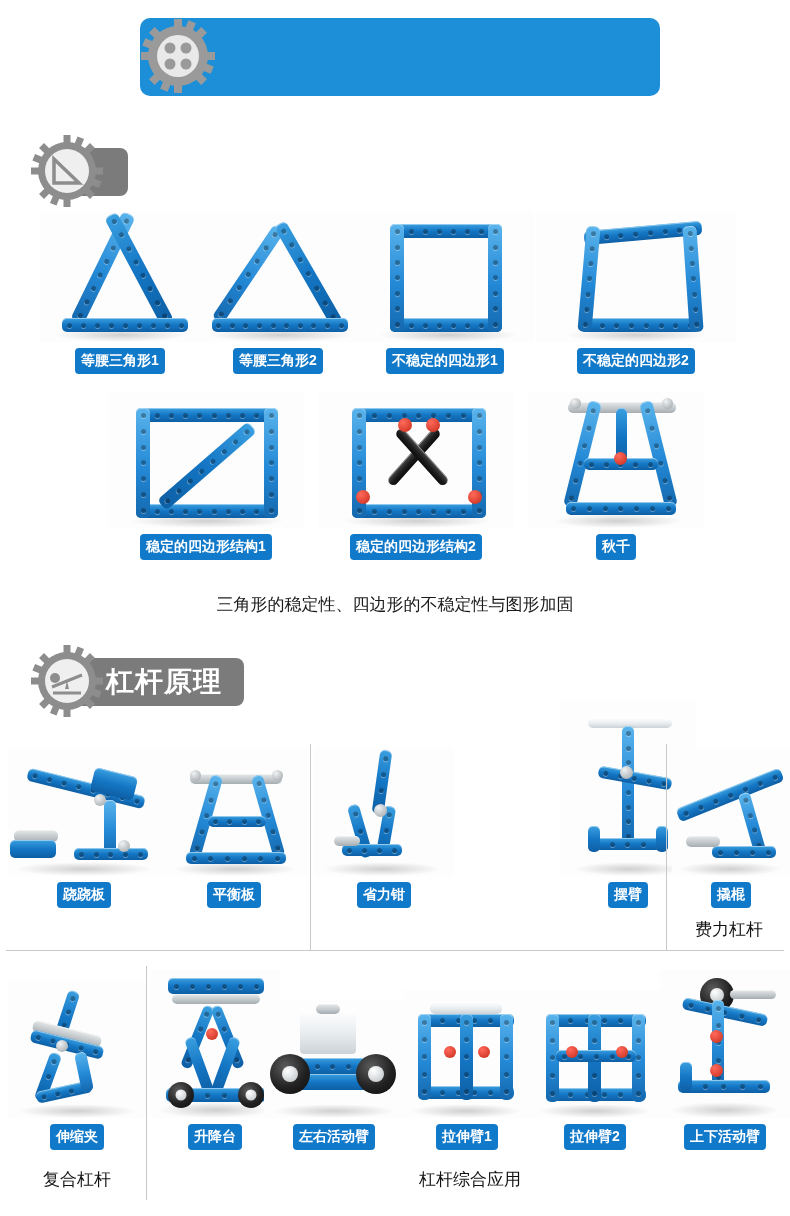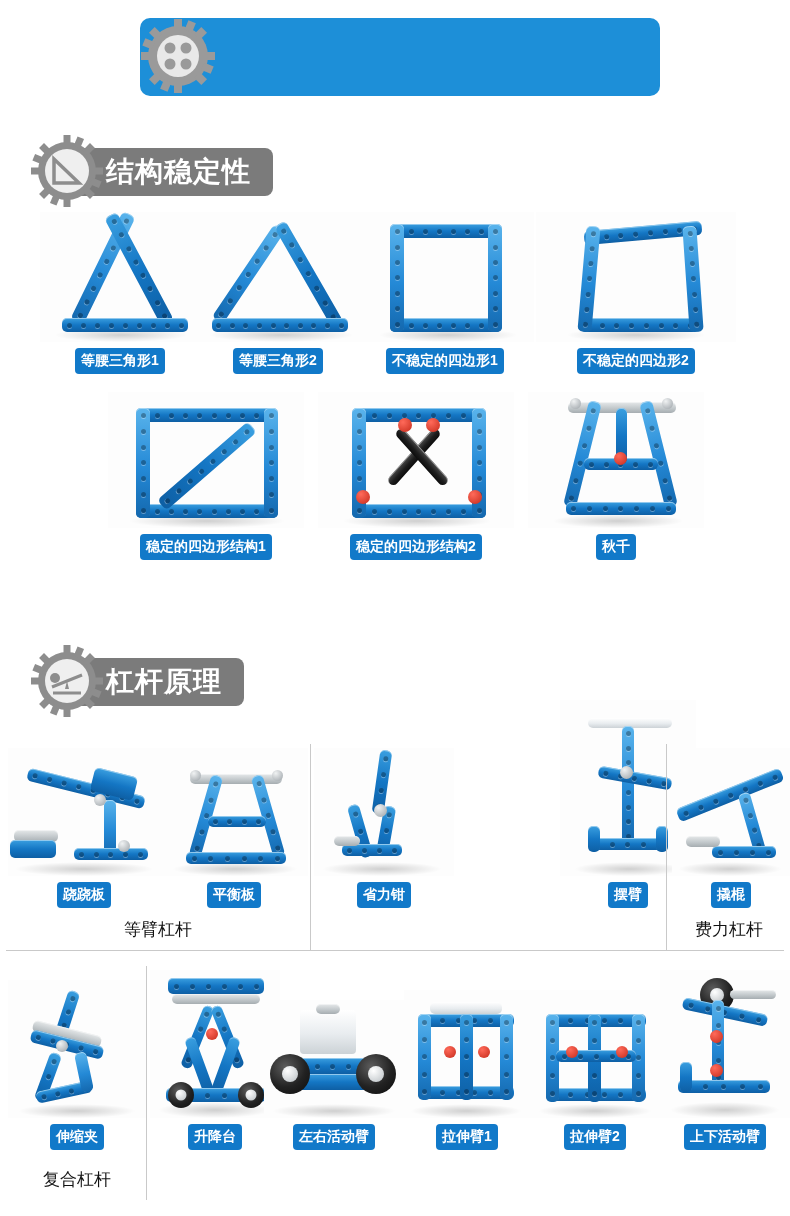--- a/index.html
+++ b/index.html
@@ -241,21 +241,20 @@
                 <rect x="-3.5" y="26" width="7" height="10" transform="rotate(22.5)"></rect>
                 <rect x="-36" y="-3.5" width="10" height="7" transform="rotate(22.5)"></rect>
                 <rect x="26" y="-3.5" width="10" height="7" transform="rotate(22.5)"></rect>
               </g>
             </g>
             <circle r="22" fill="#efefef"></circle>
             <path d="M -13 12 L -13 -12 L 12 12 Z" fill="none" stroke="#8d8d8d" stroke-width="3.5"></path>
           </g>
         </svg>
       </div>
-      <span class="section-label">结构稳定性</span>
     </div>
   </div>
 
   <div class="model" style="left:40px; top:212px; width:160px;">
     <div class="photo" style="height:130px;">
       <div class="shadow" style="left:14px; top:116px; width:134px; height:14px;"></div>
       <div class="beam light" style="left:56px; top:-4px; width:14px; height:120px; transform:rotate(26deg); transform-origin:50% 50%;">
         <div class="dotrow" style="flex-direction:column;">
             <i></i>
             <i></i>
@@ -620,20 +619,21 @@
           </div>
       </div>
       <div class="beam" style="left:88px; top:16px; width:11px; height:56px;"></div>
       <div class="pin" style="left:86px; top:60px; width:13px; height:13px;"></div>
       <div class="pin grey" style="left:42px; top:6px; width:11px; height:11px;"></div>
       <div class="pin grey" style="left:134px; top:6px; width:11px; height:11px;"></div>
     </div>
     <div class="cap">秋千</div>
   </div>
 
+  <div class="caption-note" style="top:593px;">三角形的稳定性、四边形的不稳定性与图形加固</div>
 
   <div class="section-head" style="left:48px; top:658px;align-items:center;">
     <div class="section-pill">
       <div class="section-icon">
         <svg viewBox="0 0 74 74" width="74" height="74">
           <g transform="translate(37,37)">
             <g fill="#8d8d8d">
               <circle r="29"></circle>
               <g>
                 <rect x="-3.5" y="-36" width="7" height="10"></rect>
@@ -853,21 +853,20 @@
             <i></i>
             <i></i>
             <i></i>
           </div>
       </div>
       <div class="beam grey" style="left:14px; top:88px; width:34px; height:11px;"></div>
     </div>
     <div class="cap">撬棍</div>
   </div>
 
-  <div class="group-label" style="left:8px; top:918px; width:300px;">等臂杠杆</div>
   <div class="group-label" style="left:668px; top:918px; width:122px;">费力杠杆</div>
 
   <div class="divider-v" style="left:310px; top:744px; height:206px;"></div>
   <div class="divider-v" style="left:666px; top:744px; height:206px;"></div>
   <div class="divider-h" style="left:6px; top:950px; width:778px;"></div>
 
   <div class="model" style="left:8px; top:980px; width:138px;">
     <div class="photo" style="height:138px;">
       <div class="shadow" style="left:10px; top:124px; width:118px; height:14px;"></div>
       <div class="beam" style="left:52px; top:10px; width:12px; height:56px; transform:rotate(18deg);">
@@ -1146,16 +1145,17 @@
           </div>
       </div>
       <div class="beam" style="left:20px; top:92px; width:12px; height:30px;"></div>
       <div class="pin" style="left:50px; top:60px; width:13px; height:13px;"></div>
       <div class="pin" style="left:50px; top:94px; width:13px; height:13px;"></div>
     </div>
     <div class="cap">上下活动臂</div>
   </div>
 
   <div class="group-label" style="left:8px; top:1168px; width:138px;">复合杠杆</div>
+  <div class="group-label" style="left:150px; top:1168px; width:640px;">杠杆综合应用</div>
 
   <div class="divider-v" style="left:146px; top:966px; height:234px;"></div>
 
 </div>
 
 </body></html>

